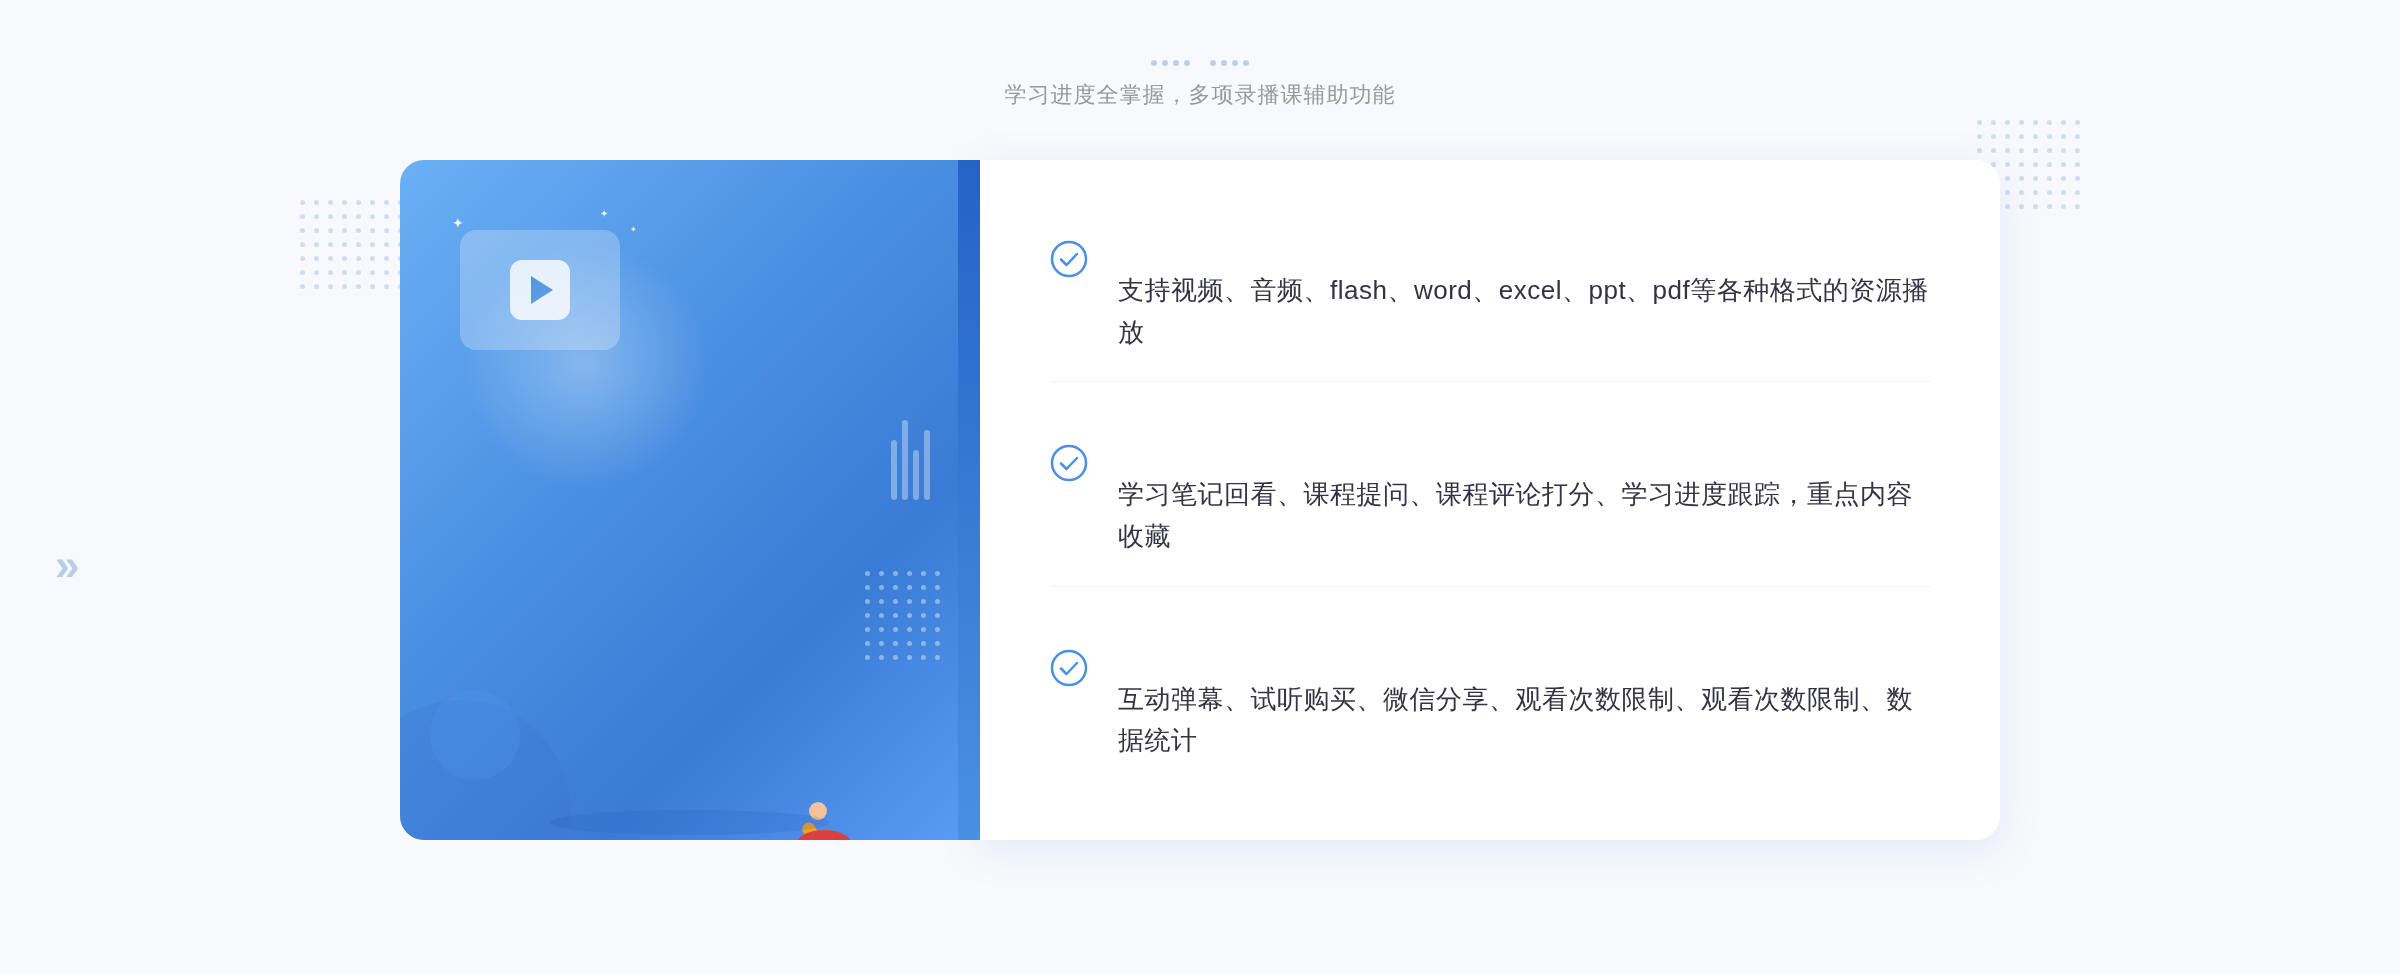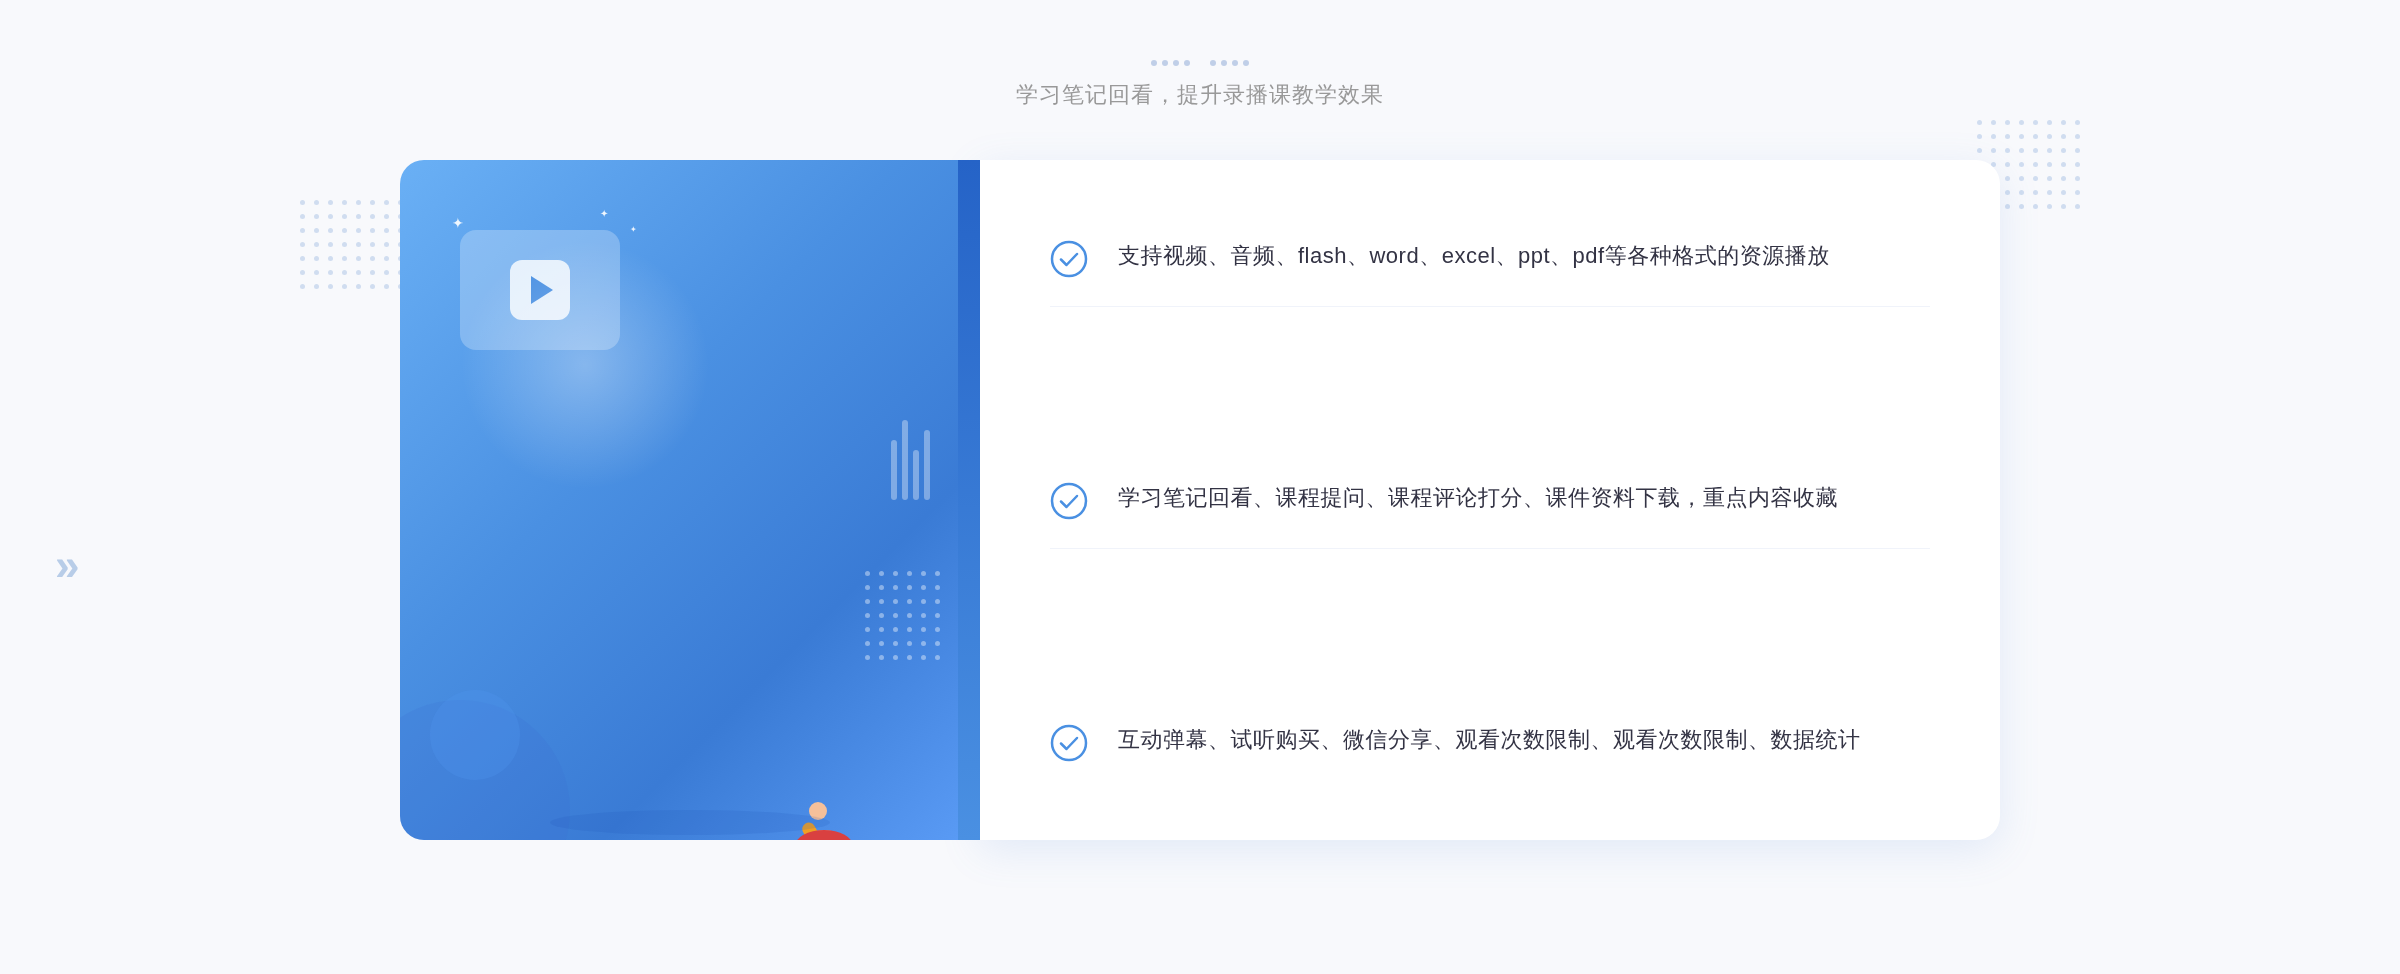--- a/index.html
+++ b/index.html
@@ -213,25 +213,26 @@
       margin-right: 30px;
       margin-top: 2px;
     }
 
     .check-icon svg {
       width: 38px;
       height: 38px;
     }
 
     .feature-text {
-      font-size: 22px;
+      font-size: 26px;
       color: #333344;
       line-height: 1.6;
       font-weight: 400;
       letter-spacing: 0.5px;
+      margin-top: 32px;
     }
 
     
     .page-left-arrow {
       position: absolute;
       left: 60px;
       top: 50%;
       transform: translateY(-50%);
       color: #b0c8e8;
       font-size: 40px;
@@ -395,21 +396,21 @@
           <span></span>
           <span></span>
       </div>
       <div class="title-dots">
         <span></span>
           <span></span>
           <span></span>
           <span></span>
       </div>
     </div>
-    <p class="subtitle">学习笔记回看，提升录播课教学效果</p>
+    <p class="subtitle">学习进度全掌握，多项录播课辅助功能</p>
   </div>
 
   <div class="content-area">
 
     <div class="illustration-panel">
 
       <div class="blue-bar" style="right:0;width:22px;background:linear-gradient(to bottom,#2563c7,#4a90e2);border-radius:0;"></div>
 
       <div class="speech-bubble" style="top:70px;left:60px;">
         <div class="play-icon">
@@ -507,21 +508,21 @@
       </div>
 
 
       <div class="feature-item">
         <div class="check-icon">
           <svg viewBox="0 0 38 38" fill="none" xmlns="http://www.w3.org/2000/svg">
             <circle cx="19" cy="19" r="17" stroke="#4a90e2" stroke-width="2.5"></circle>
             <path d="M11 19.5L16.5 25L27 14" stroke="#4a90e2" stroke-width="2.5" stroke-linecap="round" stroke-linejoin="round"></path>
           </svg>
         </div>
-        <span class="feature-text">学习笔记回看、课程提问、课程评论打分、课件资料下载，重点内容收藏</span>
+        <span class="feature-text">学习笔记回看、课程提问、课程评论打分、学习进度跟踪，重点内容收藏</span>
       </div>
 
       <div class="feature-item">
         <div class="check-icon">
           <svg viewBox="0 0 38 38" fill="none" xmlns="http://www.w3.org/2000/svg">
             <circle cx="19" cy="19" r="17" stroke="#4a90e2" stroke-width="2.5"></circle>
             <path d="M11 19.5L16.5 25L27 14" stroke="#4a90e2" stroke-width="2.5" stroke-linecap="round" stroke-linejoin="round"></path>
           </svg>
         </div>
         <span class="feature-text">互动弹幕、试听购买、微信分享、观看次数限制、观看次数限制、数据统计</span>

